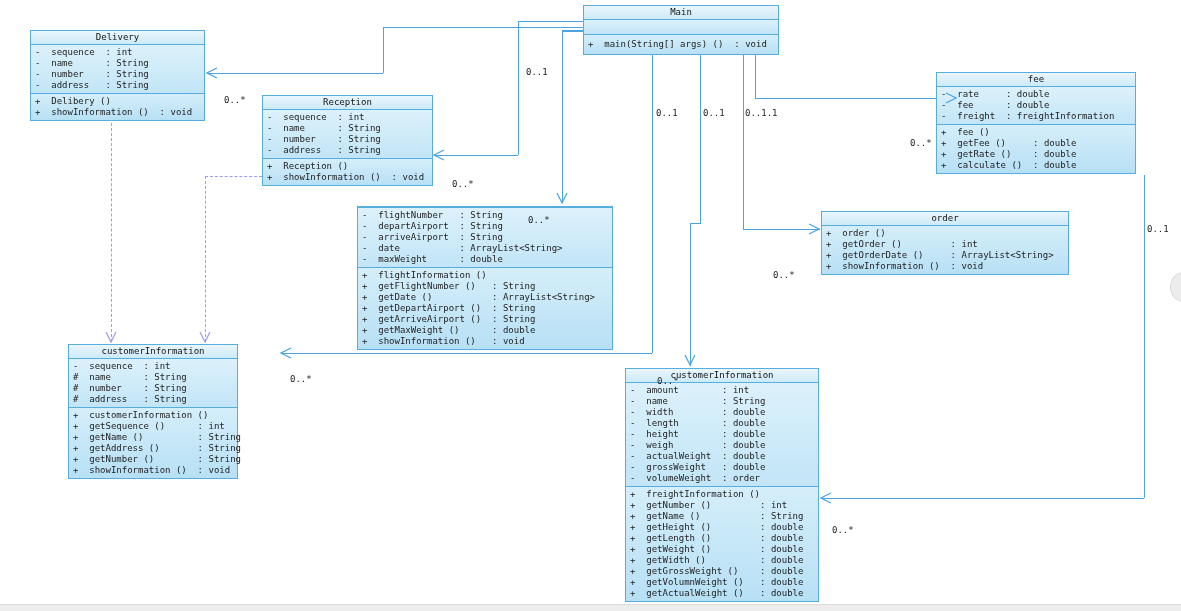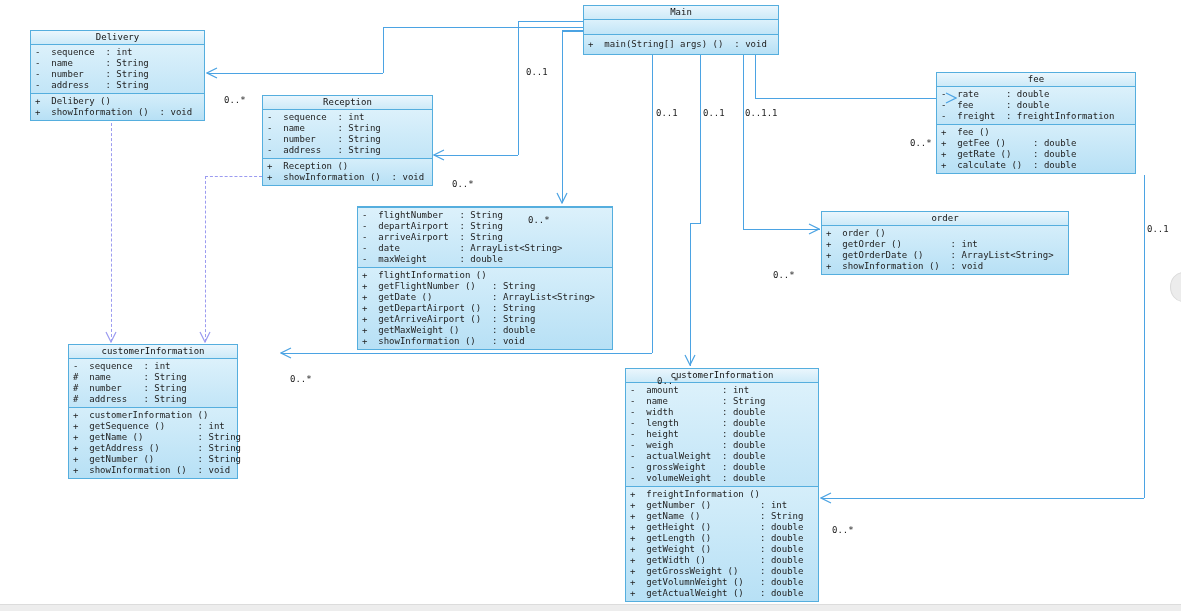--- a/index.html
+++ b/index.html
@@ -236,21 +236,21 @@
     <div class="uml-title">customerInformation</div>
     <div class="uml-attrs">
         <div class="row">-  amount        : int</div>
         <div class="row">-  name          : String</div>
         <div class="row">-  width         : double</div>
         <div class="row">-  length        : double</div>
         <div class="row">-  height        : double</div>
         <div class="row">-  weigh         : double</div>
         <div class="row">-  actualWeight  : double</div>
         <div class="row">-  grossWeight   : double</div>
-        <div class="row">-  volumeWeight  : double</div>
+        <div class="row">-  volumeWeight  : order</div>
       </div>
     <div class="uml-methods">
         <div class="row">+  freightInformation ()</div>
         <div class="row">+  getNumber ()         : int</div>
         <div class="row">+  getName ()           : String</div>
         <div class="row">+  getHeight ()         : double</div>
         <div class="row">+  getLength ()         : double</div>
         <div class="row">+  getWeight ()         : double</div>
         <div class="row">+  getWidth ()          : double</div>
         <div class="row">+  getGrossWeight ()    : double</div>

